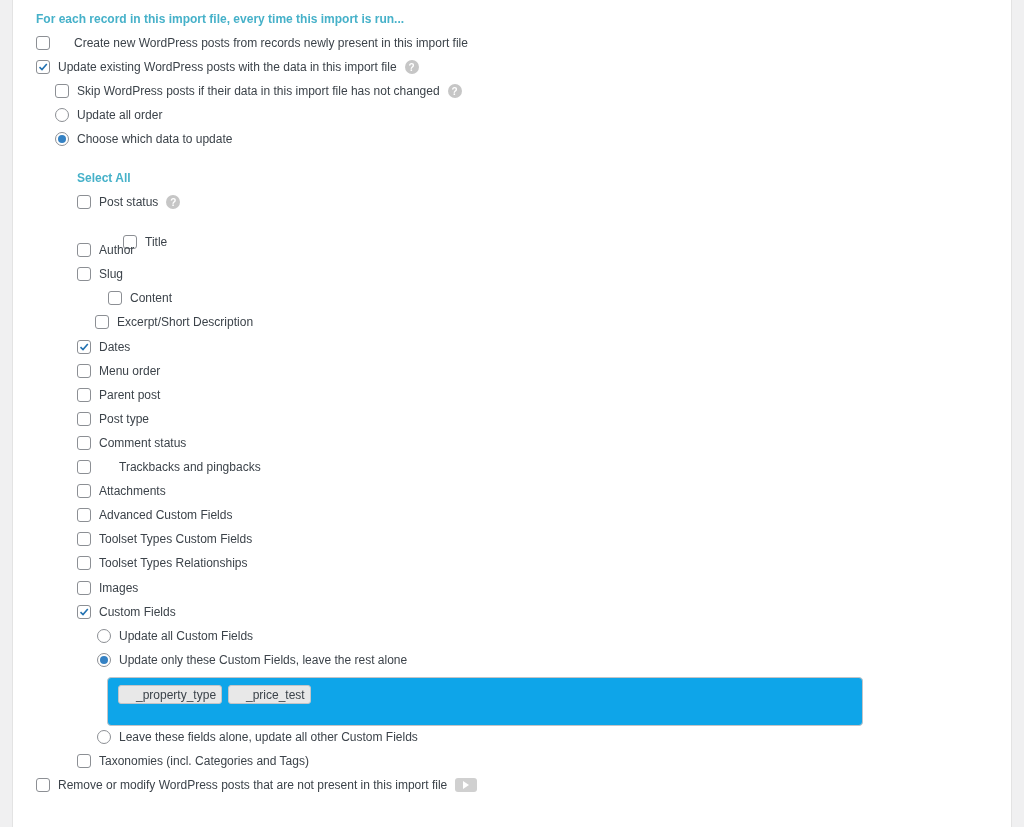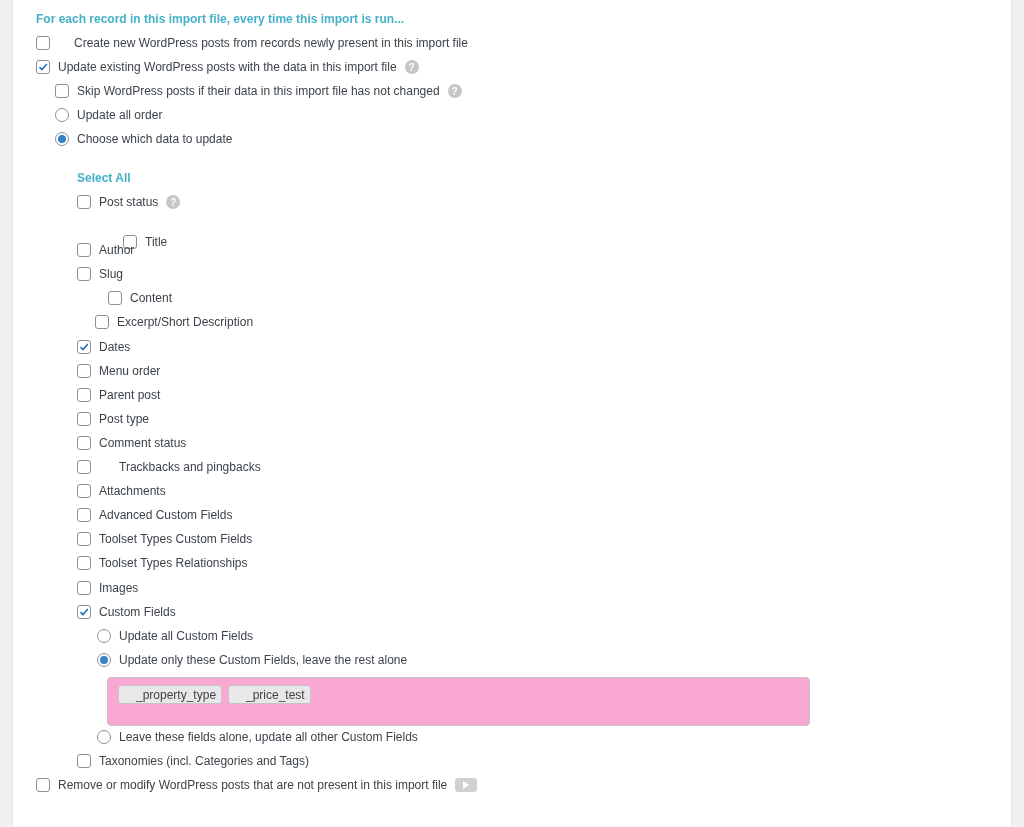--- a/index.html
+++ b/index.html
@@ -39,22 +39,22 @@
   }
   .video {
     width:22px; height:14px; border-radius:3px; background:#d0d0d0;
     margin-left:8px; display:flex; align-items:center; justify-content:center;
   }
   .video .tri {
     width:0; height:0; border-left:6px solid #fff;
     border-top:4px solid transparent; border-bottom:4px solid transparent;
   }
   .tagbox {
-    position:absolute; left:107px; top:677px; width:703px; height:49px;
-    border:1px solid #c3c4c7; border-radius:4px; background:#f9a8d4;
+    position:absolute; left:107px; top:677px; width:756px; height:49px;
+    border:1px solid #c3c4c7; border-radius:4px; background:#0ea5e9;
     box-sizing:border-box;
   }
   .tag {
     position:absolute; top:7px; height:19px; box-sizing:border-box;
     background:#e8e8e8; border:1px solid #c3c4c7; border-radius:3px;
     display:flex; align-items:center; padding:0 5px 0 17px;
     font-size:12px; color:#3c434a;
   }
 </style>
 </head>

